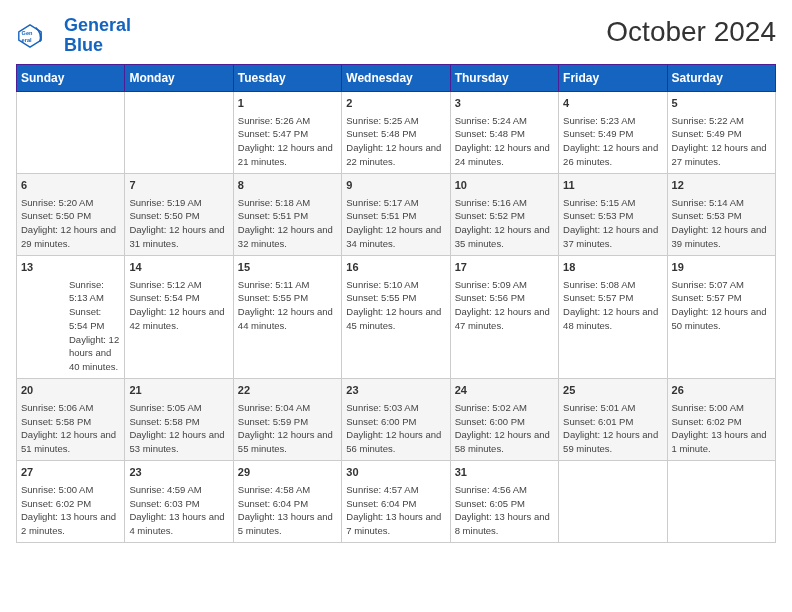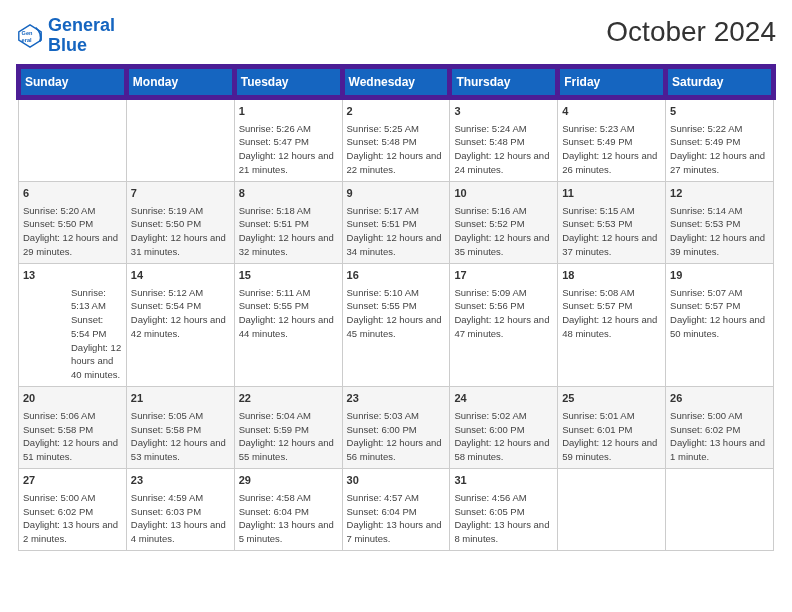--- a/index.html
+++ b/index.html
@@ -12,21 +12,21 @@
     }
     .header-area {
       display: flex;
       justify-content: space-between;
       align-items: flex-start;
       margin-bottom: 8px;
     }
     .logo {
       display: flex;
       align-items: center;
-      gap: 4px;
+      gap: 20px;
     }
     .logo-text {
       font-size: 18px;
       font-weight: bold;
       color: #333;
       line-height: 1.1;
     }
     .logo-text span {
       color: #1565c0;
     }
@@ -51,21 +51,21 @@
       border-collapse: collapse;
       font-size: 10.5px;
     }
     thead tr th {
       background-color: #1565c0;
       color: #fff;
       padding: 6px 4px;
       text-align: left;
       font-size: 12px;
       font-weight: bold;
-      border: 5px solid #4c1d95;
+      border: 1px solid #4c1d95;
     }
     tbody tr td {
       border: 1px solid #ccc;
       vertical-align: top;
       padding: 4px;
       width: calc(100% / 7);
       min-height: 80px;
       color: #333;
       line-height: 1.45;
     }

